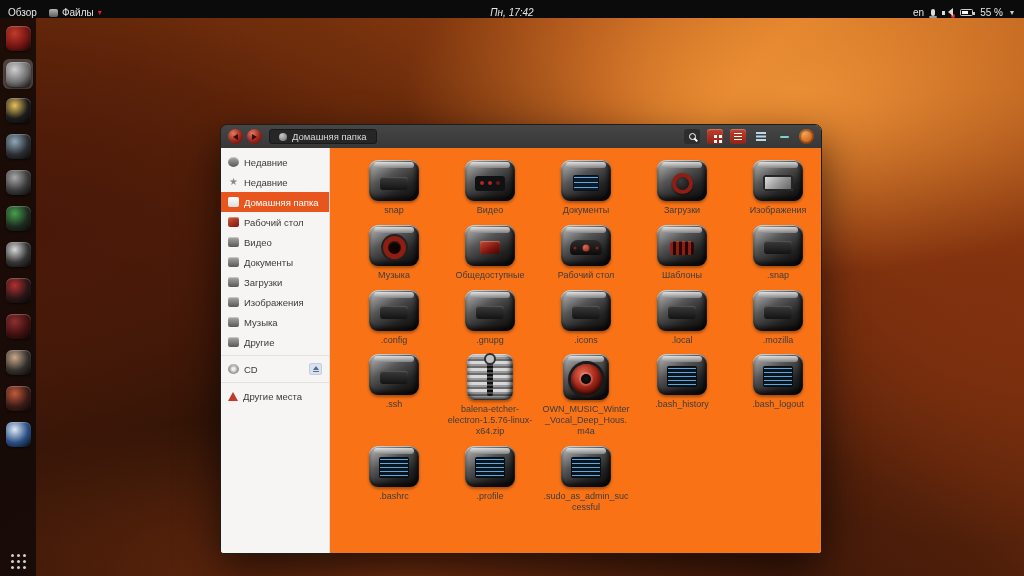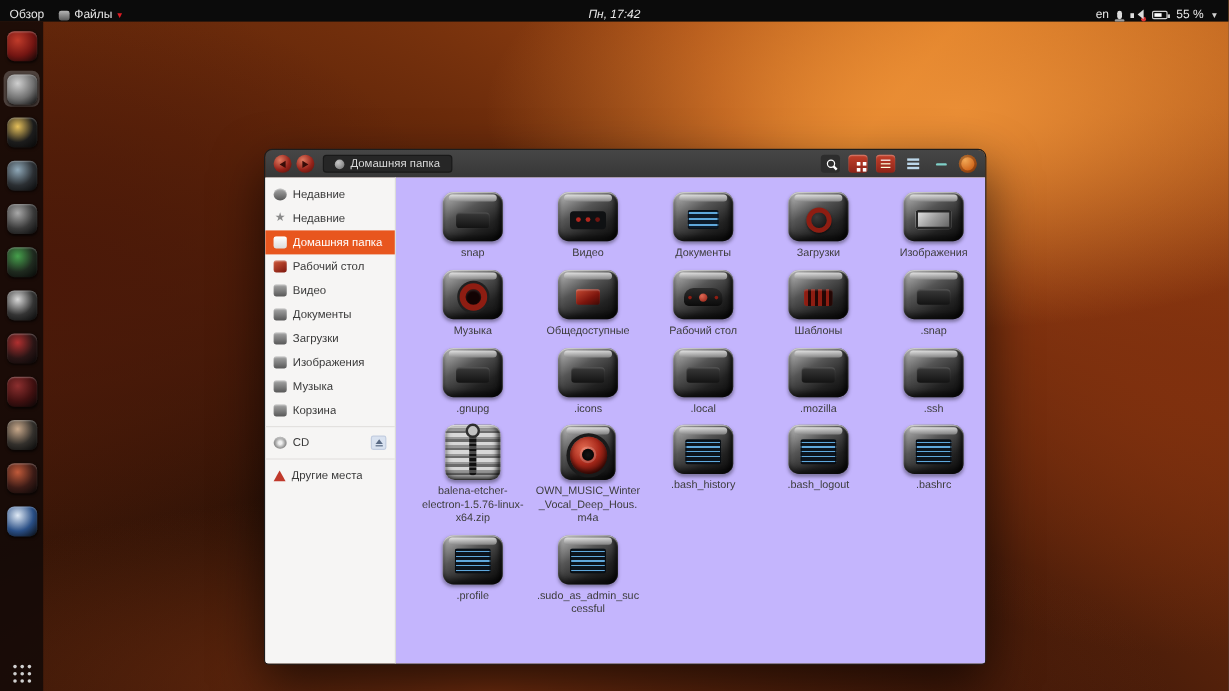--- a/index.html
+++ b/index.html
@@ -89,21 +89,21 @@
   .si-other{width:0;height:0;border-left:5px solid transparent;border-right:5px solid transparent;
     border-bottom:9px solid #c0392b;background:none;box-shadow:none;border-radius:0;}
   .si-disc{border-radius:50%;background:radial-gradient(circle,#f0f0f0 18%,#8a8a8a 65%,#bdbdbd);}
   .sep{height:1px;background:#e3e1df;margin:3px 0;flex:none;}
   .eject{margin-left:auto;width:13px;height:12px;border-radius:2px;background:#d9e2f0;border:1px solid #c2cde0;
     position:relative;cursor:pointer;flex:none;}
   .eject::before{content:'';position:absolute;left:3px;top:2px;border-left:3px solid transparent;border-right:3px solid transparent;border-bottom:4px solid #5a6b85;}
   .eject::after{content:'';position:absolute;left:3px;bottom:2px;width:6px;height:1.5px;background:#5a6b85;}
 
   
-  .content{flex:1;overflow:hidden;padding:12px 0 0 16px;background:#c4b5fd;}
+  .content{flex:1;overflow:hidden;padding:12px 0 0 16px;background:#f97316;}
   .file-grid{display:grid;grid-template-columns:repeat(5,96px);align-items:start;}
   .file{display:flex;flex-direction:column;align-items:center;margin-bottom:9px;cursor:pointer;}
   .flabel{font-size:9px;line-height:1.2;color:#3c3c3c;text-align:center;max-width:88px;overflow-wrap:anywhere;}
 
   .ficon{position:relative;width:50px;height:41px;border-radius:9px;flex:none;margin-bottom:4px;
     background:linear-gradient(150deg,#cfcfcf 0%,#9a9a9a 14%,#555 38%,#222 70%,#0a0a0a 100%);
     box-shadow:inset 0 1px 1px rgba(255,255,255,.65),inset 0 -3px 5px rgba(0,0,0,.75),
       inset 3px 0 4px rgba(255,255,255,.12),inset -3px 0 4px rgba(0,0,0,.5),0 2px 3px rgba(0,0,0,.35);
     display:flex;align-items:center;justify-content:center;}
   .ficon::before{content:'';position:absolute;top:2px;left:5px;right:5px;height:6px;border-radius:3px;
@@ -293,21 +293,21 @@
     <span class="sl">Изображения</span>
 
   </div>
             <div class="side-item">
     <span class="si si-music"></span>
     <span class="sl">Музыка</span>
 
   </div>
             <div class="side-item">
     <span class="si si-trash"></span>
-    <span class="sl">Корзина</span>
+    <span class="sl">Другие</span>
 
   </div>
           </div>
         <div class="sep"></div>
         <div id="side-dev">
             <div class="side-item">
     <span class="si si-disc"></span>
     <span class="sl">CD</span>
     <span class="eject"></span>
   </div>
@@ -380,20 +380,26 @@
             <div class="file">
     <span class="ficon v-folder">
                 <span class="glyph"></span>
               </span>
     <span class="flabel">.snap</span>
   </div>
             <div class="file">
     <span class="ficon v-folder">
                 <span class="glyph"></span>
               </span>
+    <span class="flabel">.config</span>
+  </div>
+            <div class="file">
+    <span class="ficon v-folder">
+                <span class="glyph"></span>
+              </span>
     <span class="flabel">.gnupg</span>
   </div>
             <div class="file">
     <span class="ficon v-folder">
                 <span class="glyph"></span>
               </span>
     <span class="flabel">.icons</span>
   </div>
             <div class="file">
     <span class="ficon v-folder">

